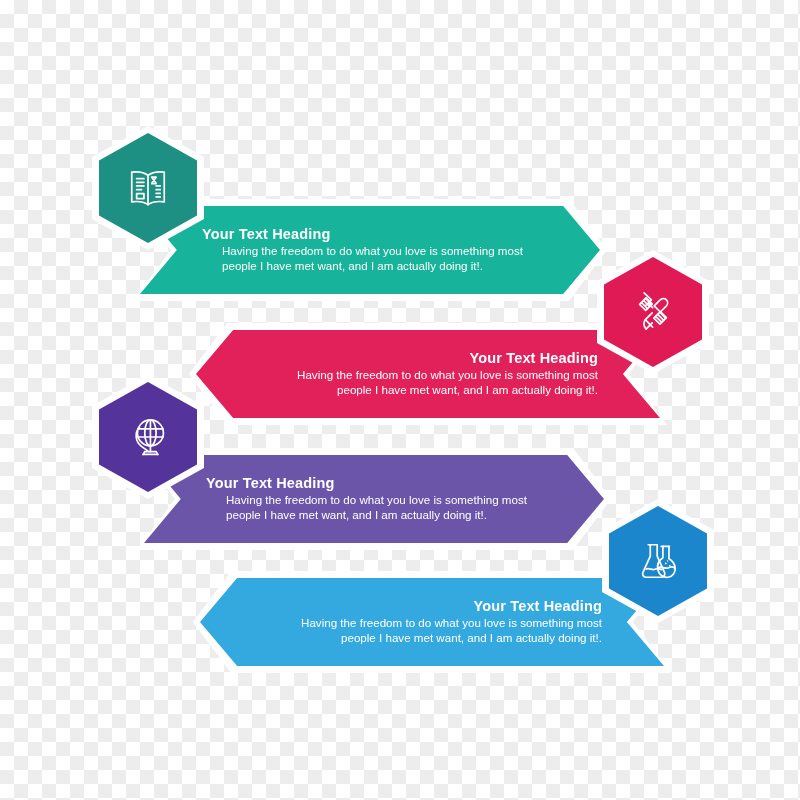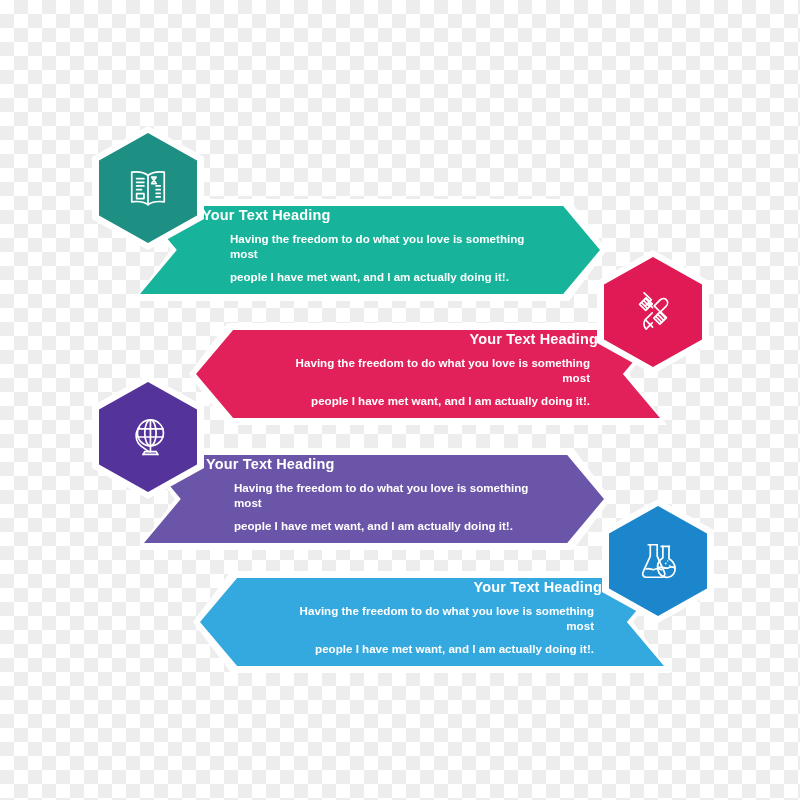--- a/index.html
+++ b/index.html
@@ -72,23 +72,23 @@
 
   .band-heading {
     font-size: 14.5px;
     font-weight: bold;
     letter-spacing: 0.15px;
     margin: 0 0 1px 0;
     display: block;
   }
   .band-body {
     font-size: 11.6px;
-    font-weight: bold;
+    font-weight: normal;
     display: block;
-    margin: 8px;
+    margin: 0;
     line-height: 1.27;
     padding-left: 20px;
   }
 
   
   .hex {
     position: absolute;
     width: 98px;
     height: 110px;
     z-index: 6;

